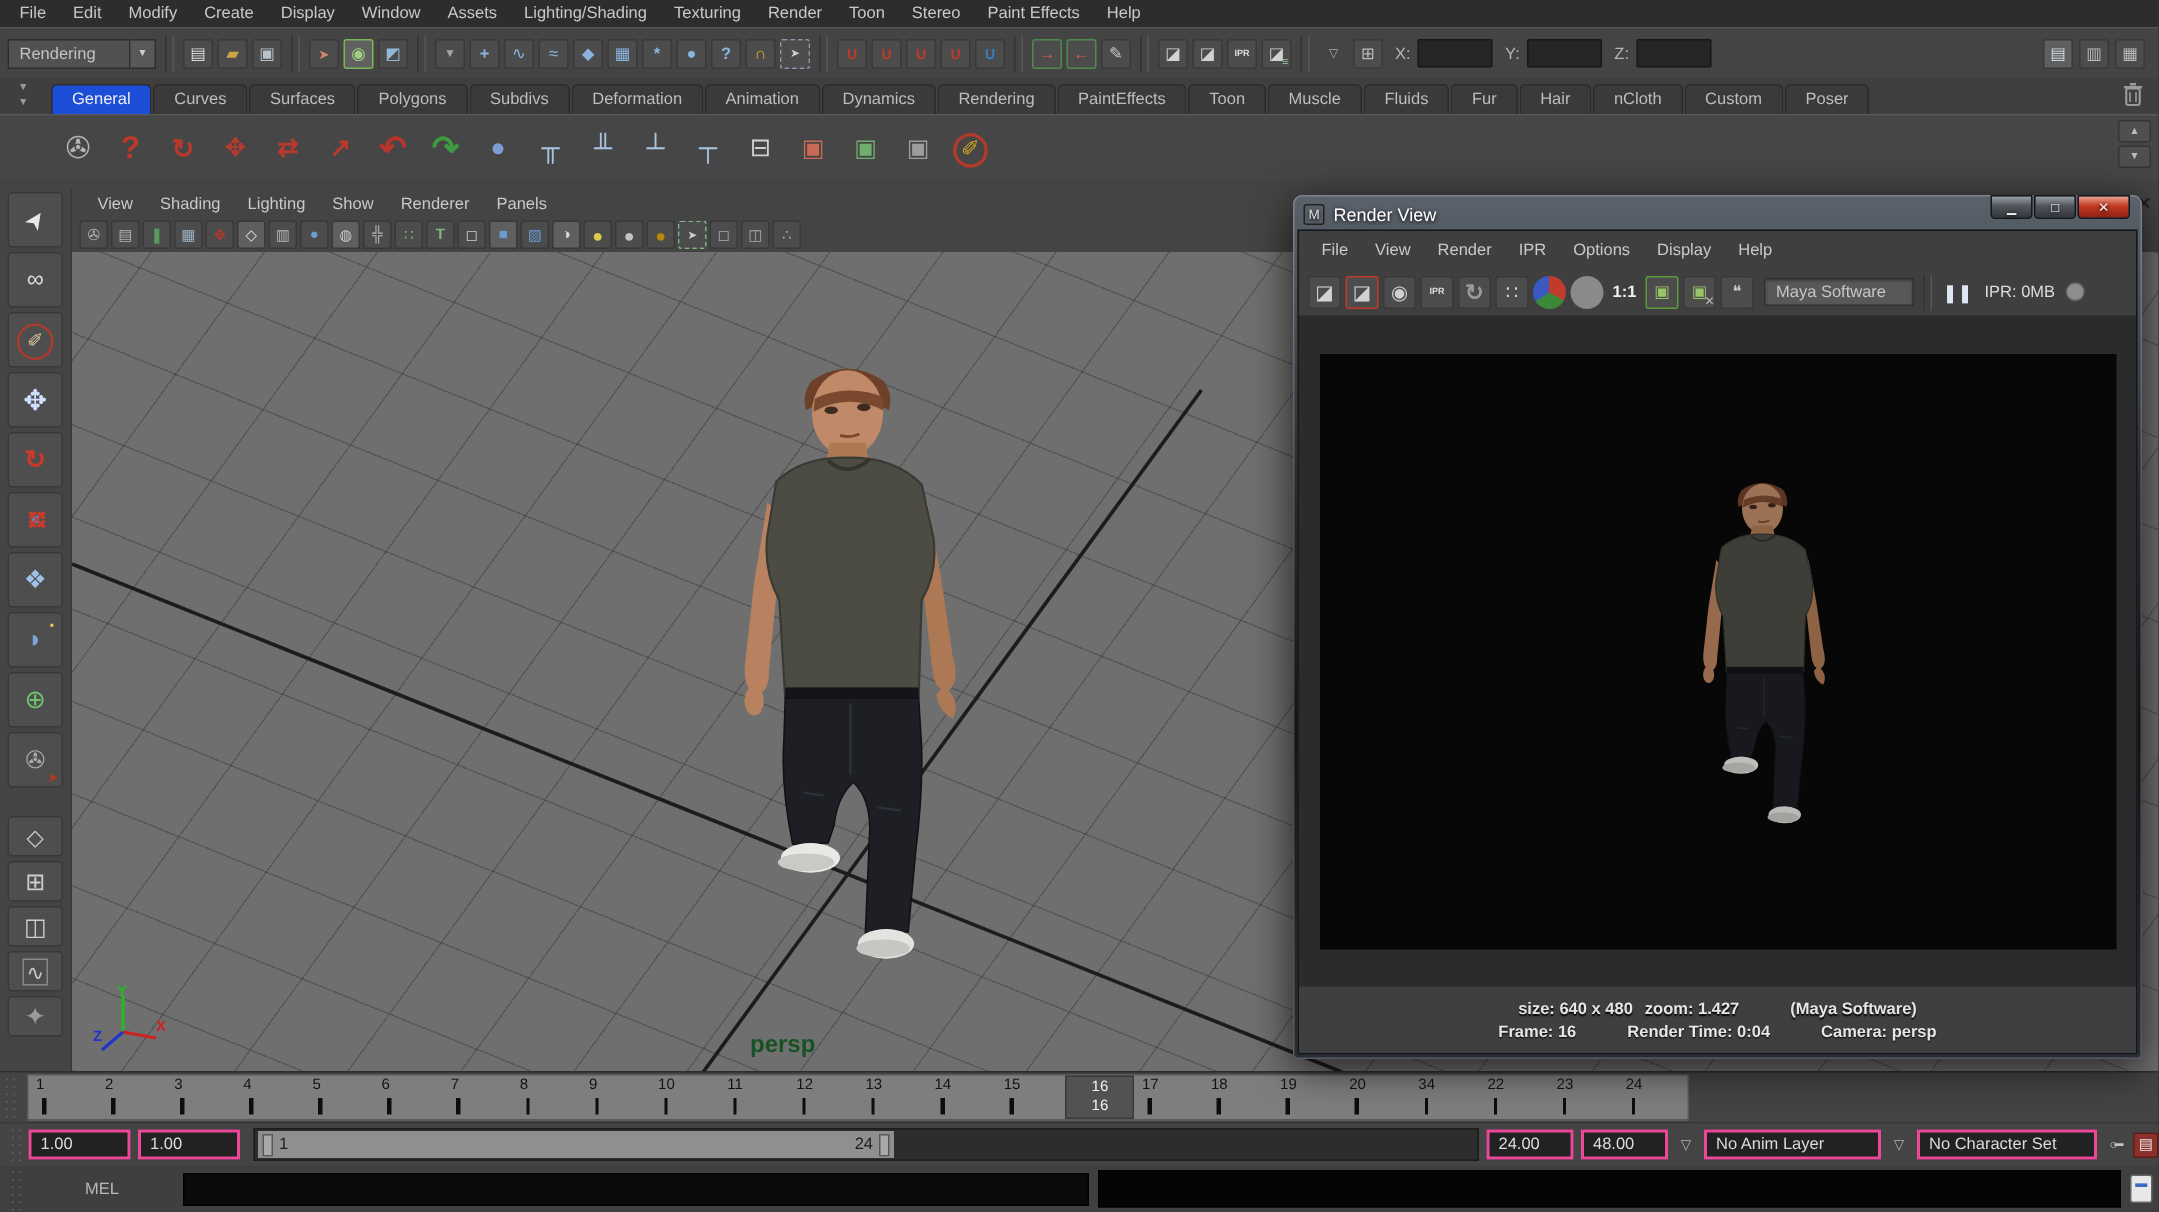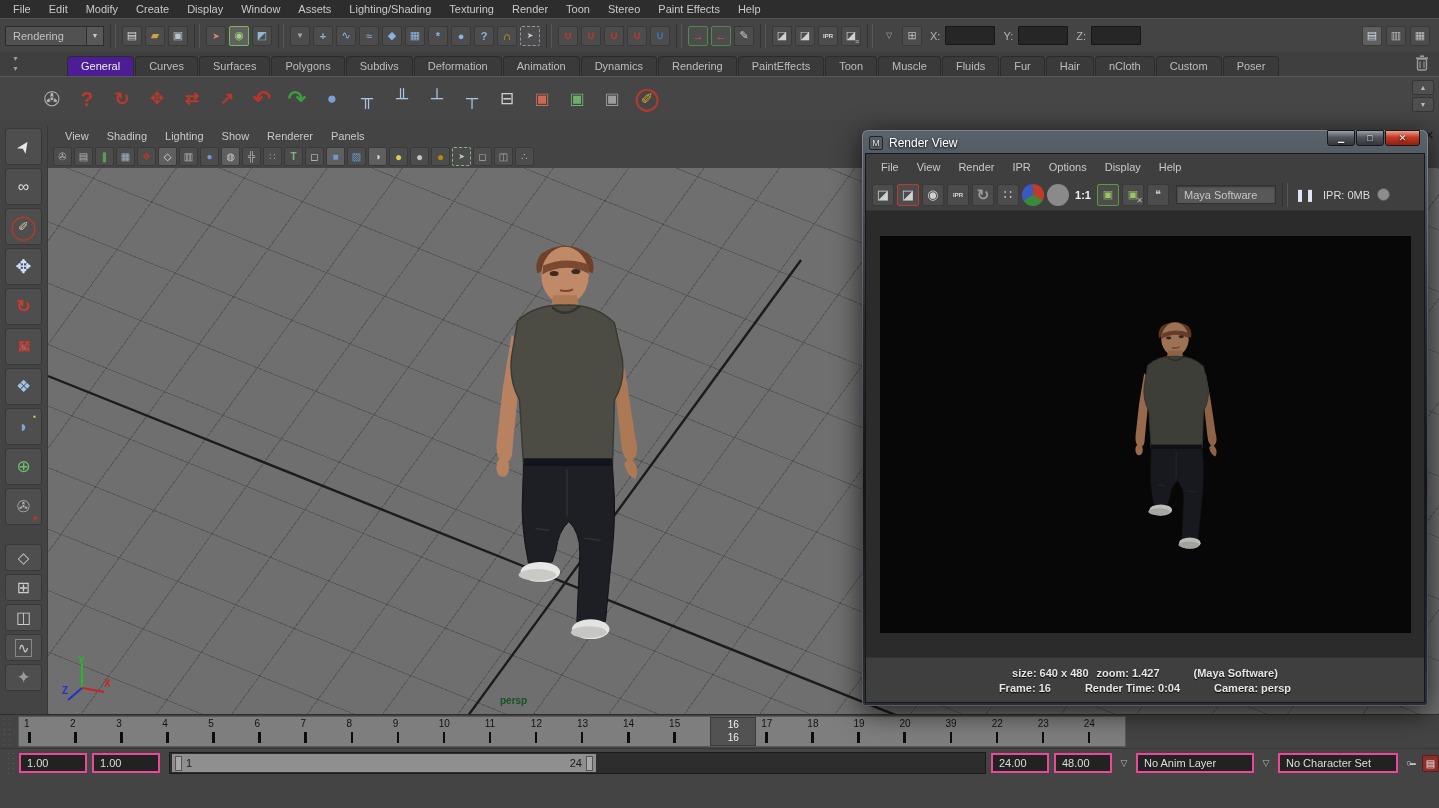--- a/index.html
+++ b/index.html
@@ -29,21 +29,21 @@
                 display:flex; align-items:center; justify-content:center; font-size:7px; color:#ccc; }
   .coord-label { font-size:11px; color:#b5b5b5; margin:0 2px 0 5px; }
   .coord-field { width:50px; height:19px; background:#262626; border:1px solid #171717; border-radius:1px; }
   .spacer { flex:1; }
 
   
   .shelfwrap { height:68px; background:#3f3f3f; position:relative; }
   .shelf-tabs { display:flex; align-items:flex-end; gap:1px; height:24px; padding-left:34px; }
   .tab { padding:3px 13px 4px; font-size:11px; color:#bdbdbd; background:#3a3a3a;
          border:1px solid #2b2b2b; border-bottom:none; border-radius:4px 4px 0 0; }
-  .shelf-tabs .tab:first-child { background:#4c1d95; color:#eee;margin-left:33px; }
+  .shelf-tabs .tab:first-child { background:#1d4ed8; color:#eee; }
   .shelf-row { height:44px; background:#464646; border-top:1px solid #575757; display:flex; align-items:center;
                padding-left:36px; gap:3px; }
   .shelf-row .ic { width:32px; height:32px; background:transparent; border:none; font-size:17px; }
   .shelf-arrows { position:absolute; left:12px; top:3px; display:flex; flex-direction:column; gap:3px; }
   .shelf-arrows span { font-size:7px; color:#9a9a9a; }
   .shelf-trash { position:absolute; right:10px; top:3px; }
   .shelf-scroll { position:absolute; right:5px; top:28px; display:flex; flex-direction:column; gap:2px; }
   .shelf-scroll .sbtn { width:22px; height:15px; background:#4f4f4f; border:1px solid #353535; border-radius:2px;
                         font-size:7px; color:#bbb; display:flex; align-items:center; justify-content:center; }
 
@@ -59,21 +59,21 @@
   .vp-menus .mi { padding:0 9px; color:#c9c9c9; }
   .vp-close { margin-left:auto; margin-right:5px; color:#1e1e1e; font-size:11px; font-weight:bold; }
   .vp-iconbar { height:23px; display:flex; align-items:center; padding-left:5px; gap:2px; }
   .vp-iconbar .ic { width:19px; height:19px; font-size:10px; }
   .vp-canvas { flex:1; position:relative; background:#6f6f6f; overflow:hidden;
     background-image:
       repeating-linear-gradient(22deg,  rgba(30,30,30,.28) 0 1px, transparent 1px 57px),
       repeating-linear-gradient(-54deg, rgba(30,30,30,.28) 0 1px, transparent 1px 61px); }
   .vp-axes { position:absolute; inset:0; }
   .vp-figure { position:absolute; left:418px; top:64px; }
-  .persp-label { position:absolute; left:452px; bottom:8px; color:#175223; font-weight:bold; font-size:10px;text-align:center; }
+  .persp-label { position:absolute; left:452px; bottom:8px; color:#175223; font-weight:bold; font-size:16px;text-align:center; }
   .axis-ind { position:absolute; left:14px; bottom:8px; }
 
   
   .rv { position:absolute; left:862px; top:130px; width:566px; height:576px; z-index:20;
         border-radius:6px 6px 3px 3px; padding:3px;
         background:linear-gradient(#5a626b, #262b31 34%, #101318 62%, #2a2f36);
         box-shadow:0 6px 28px rgba(0,0,0,.7), inset 0 0 0 1px rgba(255,255,255,.22); }
   .rv-title { height:20px; display:flex; align-items:center; gap:6px; color:#fff; font-size:12px;
               padding-left:4px; text-shadow:0 1px 3px #000; position:relative; }
   .rv-appicon { width:14px; height:14px; background:#585f66; border:1px solid #222; border-radius:2px;
@@ -619,21 +619,21 @@
           <span class="fcell">11</span>
           <span class="fcell">12</span>
           <span class="fcell">13</span>
           <span class="fcell">14</span>
           <span class="fcell">15</span>
           <span class="fcell">16</span>
           <span class="fcell">17</span>
           <span class="fcell">18</span>
           <span class="fcell">19</span>
           <span class="fcell">20</span>
-          <span class="fcell">39</span>
+          <span class="fcell">34</span>
           <span class="fcell">22</span>
           <span class="fcell">23</span>
           <span class="fcell">24</span>
         </div>
       <div class="current-box">
         <span>16</span>
         <span>16</span>
       </div>
     </div>
   </div>
@@ -655,14 +655,21 @@
     <span class="ic ic-anim-layer-menu"></span>
     <span class="rs-field" style="width:118px">No Anim Layer</span>
     <span class="ic ic-character-set-menu"></span>
     <span class="rs-field" style="width:120px">No Character Set</span>
     <div style="display:flex;gap:3px;align-items:center">
         <span class="ic ic-auto-keyframe"></span>
         <span class="ic ic-anim-preferences"></span>
       </div>
   </div>
 
+  <div class="cmdbar">
+    <div class="grip"></div>
+    <span class="cmd-label">MEL</span>
+    <input class="cmd-input" value="" style="">
+    <div class="cmd-output"></div>
+    <span class="ic ic-script-editor"></span>
+  </div>
 
 </div>
 
 </body></html>

